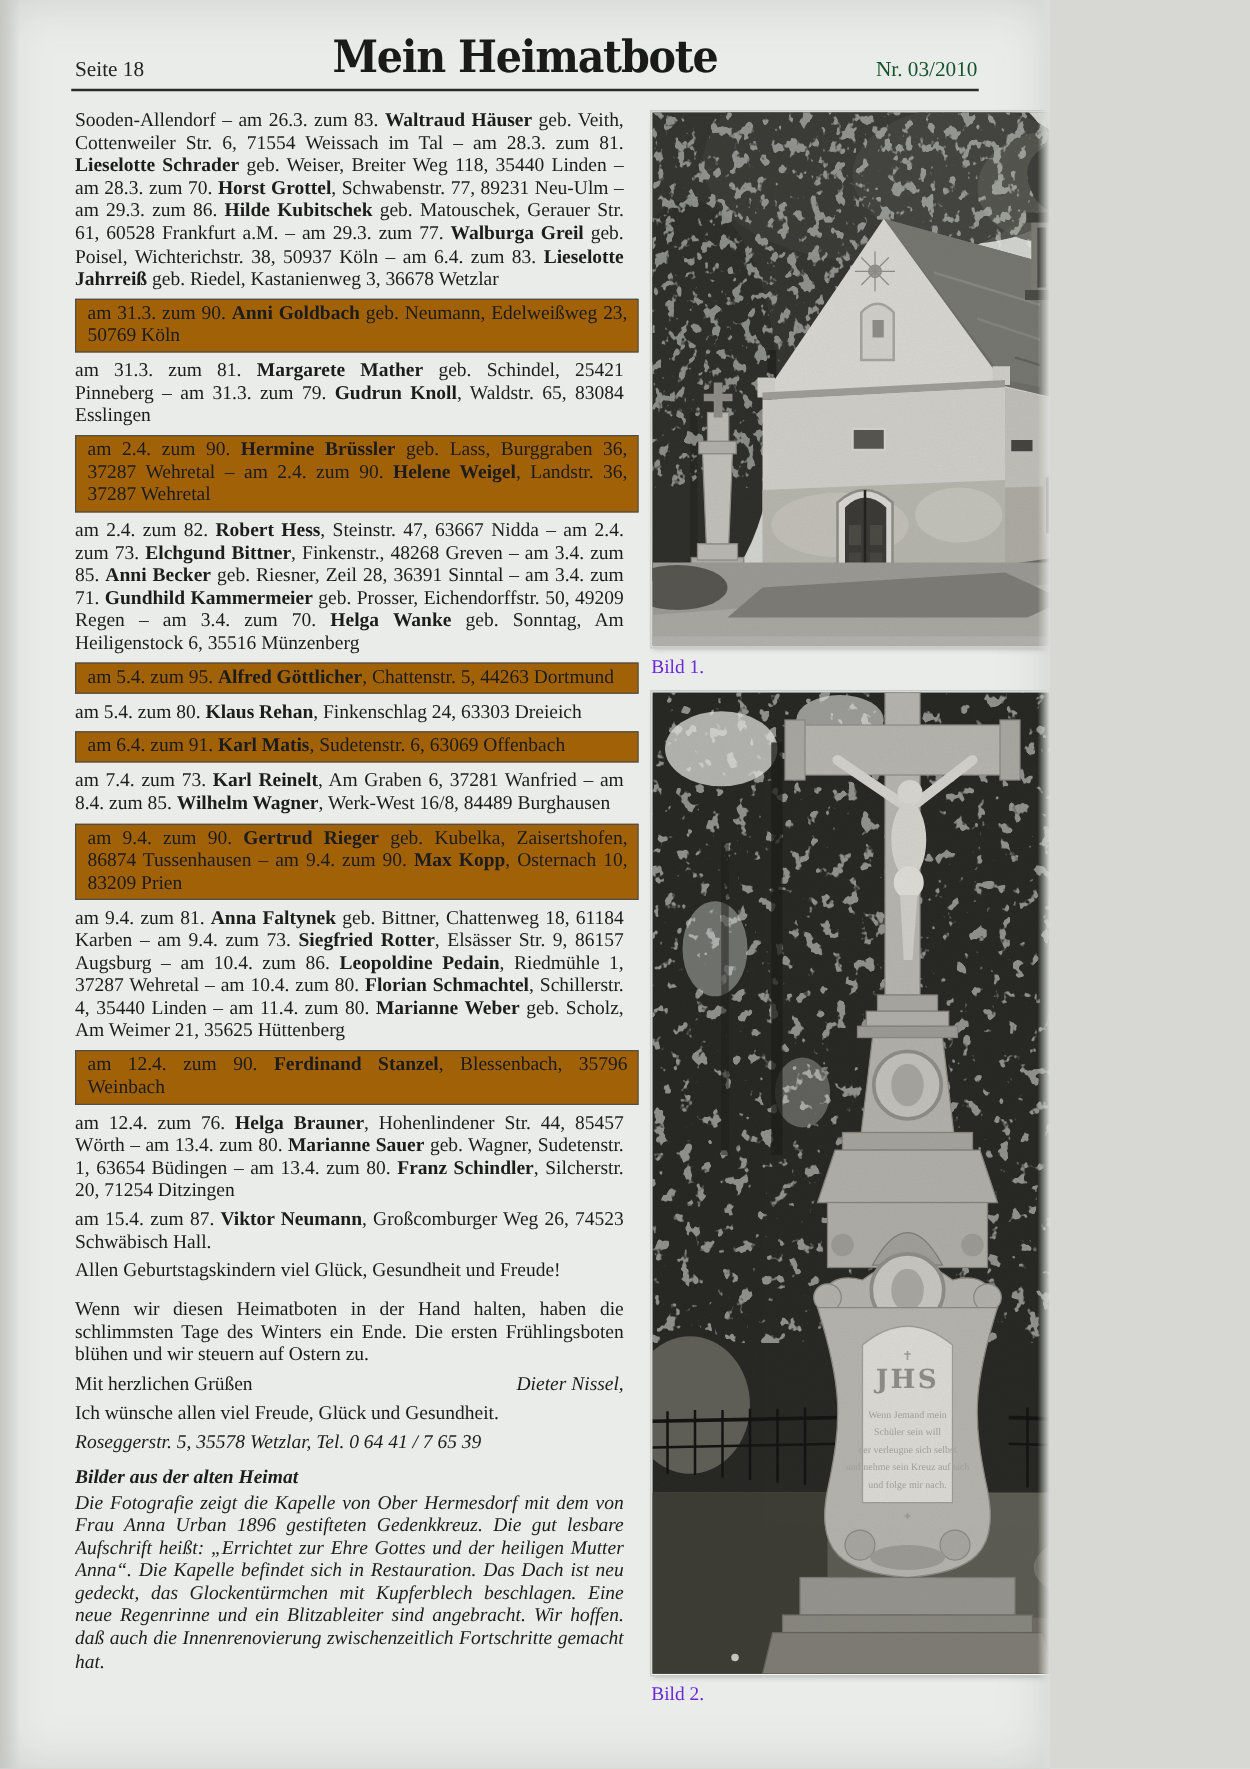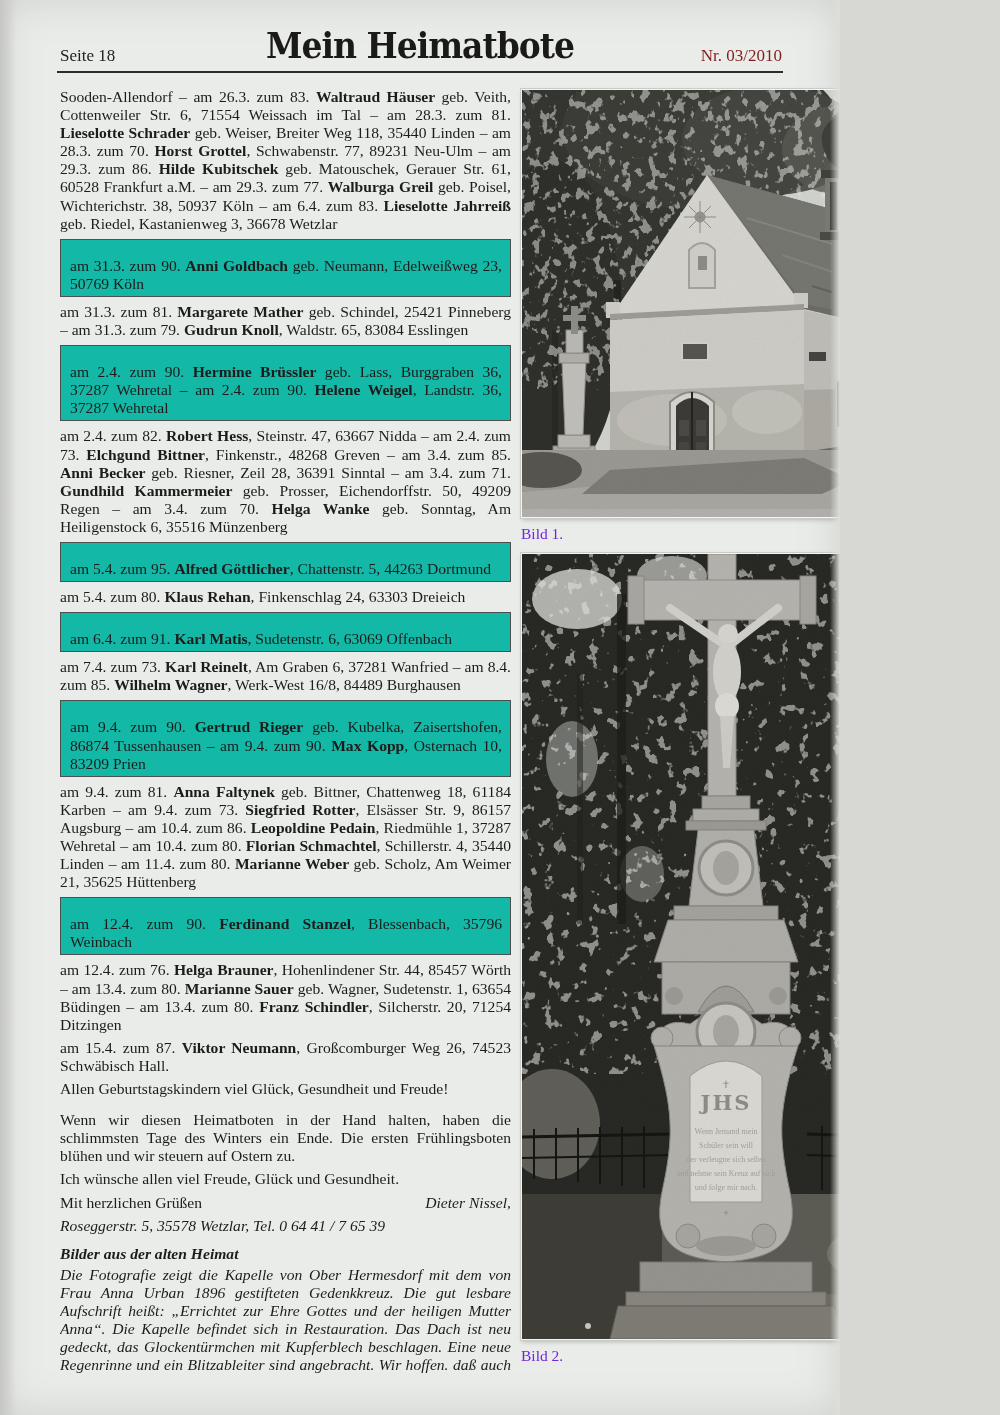--- a/index.html
+++ b/index.html
@@ -7,32 +7,32 @@
   .page{position:relative;width:840px;height:1415px;background:#eaece9;overflow:hidden;
         box-shadow:inset 0 0 40px rgba(120,125,120,.25);}
   .page::before{content:"";position:absolute;left:0;top:0;bottom:0;width:16px;
         background:linear-gradient(to right,#c6c7c3,rgba(234,236,233,0));}
   .page::after{content:"";position:absolute;right:0;top:0;bottom:0;width:10px;
         background:linear-gradient(to left,#dcdeda,rgba(234,236,233,0));}
 
   
   .hdr{position:absolute;left:0;top:0;width:100%;height:78px;}
   .hdr .pg{position:absolute;left:60px;top:46px;font-size:17px;color:#222;}
-  .hdr .issue{position:absolute;right:58px;top:46px;font-size:17px;color:#7f1d1d;}
+  .hdr .issue{position:absolute;right:58px;top:46px;font-size:17px;color:#14532d;}
   .hdr .masthead{position:absolute;left:0;top:26px;width:100%;text-align:center;
       font-family:"DejaVu Serif",serif;font-weight:bold;font-size:33px;color:#1a1a18;
       letter-spacing:-1px;transform:scaleY(1.08);}
   .hdr .rule{position:absolute;left:57px;right:57px;top:71px;height:2px;background:#2b2b29;}
 
   
   .leftcol{position:absolute;left:60px;top:88px;width:451px;height:1290px;
       font-size:15.6px;line-height:18.1px;color:#1c1c1c;text-align:justify;overflow:hidden;}
-  .blk{margin:0 0 5px 0;}
+  .blk{margin:0 12px 5px 0;}
   .blk b{font-weight:bold;}
-  .box{border:1px solid #4e4e4e;background:#14b8a6;padding:17px 8px 3px 9px;margin:6px 0;}
+  .box{border:1px solid #4e4e4e;background:#a16207;padding:2px 8px 3px 9px;margin:6px 0;}
   .gap{margin-top:13px;}
   .split{display:flex;justify-content:space-between;}
   .split .sig{font-style:italic;}
   .v-italic{font-style:italic;}
   .v-right-italic{font-style:italic;}
   .v-heading{font-style:italic;font-weight:bold;margin:10px 0 3px 0;}
 
   
   .fig{position:absolute;left:521px;width:440px;}
   .photo{display:block;width:440px;border:1px solid #f4f5f2;
@@ -61,25 +61,25 @@
       <div class="blk"><span>am 5.4. zum 80. </span><b>Klaus Rehan</b><span>, Finkenschlag 24, 63303 Dreieich</span></div>
       <div class="blk box"><span>am 6.4. zum 91. </span><b>Karl Matis</b><span>, Sudetenstr. 6, 63069 Offenbach</span></div>
       <div class="blk"><span>am 7.4. zum 73. </span><b>Karl Reinelt</b><span>, Am Graben 6, 37281 Wanfried – am 8.4. zum 85. </span><b>Wilhelm Wagner</b><span>, Werk-West 16/8, 84489 Burghausen</span></div>
       <div class="blk box"><span>am 9.4. zum 90. </span><b>Gertrud Rieger</b><span> geb. Kubelka, Zaisertshofen, 86874 Tussenhausen – am 9.4. zum 90. </span><b>Max Kopp</b><span>, Osternach 10, 83209 Prien</span></div>
       <div class="blk"><span>am 9.4. zum 81. </span><b>Anna Faltynek</b><span> geb. Bittner, Chattenweg 18, 61184 Karben – am 9.4. zum 73. </span><b>Siegfried Rotter</b><span>, Elsässer Str. 9, 86157 Augsburg – am 10.4. zum 86. </span><b>Leopoldine Pedain</b><span>, Riedmühle 1, 37287 Wehretal – am 10.4. zum 80. </span><b>Florian Schmachtel</b><span>, Schillerstr. 4, 35440 Linden – am 11.4. zum 80. </span><b>Marianne Weber</b><span> geb. Scholz, Am Weimer 21, 35625 Hüttenberg</span></div>
       <div class="blk box"><span>am 12.4. zum 90. </span><b>Ferdinand Stanzel</b><span>, Blessenbach, 35796 Weinbach</span></div>
       <div class="blk"><span>am 12.4. zum 76. </span><b>Helga Brauner</b><span>, Hohenlindener Str. 44, 85457 Wörth – am 13.4. zum 80. </span><b>Marianne Sauer</b><span> geb. Wagner, Sudetenstr. 1, 63654 Büdingen – am 13.4. zum 80. </span><b>Franz Schindler</b><span>, Silcherstr. 20, 71254 Ditzingen</span></div>
       <div class="blk"><span>am 15.4. zum 87. </span><b>Viktor Neumann</b><span>, Großcomburger Weg 26, 74523 Schwäbisch Hall.</span></div>
       <div class="blk"><span>Allen Geburtstagskindern viel Glück, Gesundheit und Freude!</span></div>
       <div class="blk gap"><span>Wenn wir diesen Heimatboten in der Hand halten, haben die schlimmsten Tage des Winters ein Ende. Die ersten Frühlingsboten blühen und wir steuern auf Ostern zu.</span></div>
-      <div class="blk"><span>Ich wünsche allen viel Freude, Glück und Gesundheit.</span></div>
       <div class="blk split">
         <span>Mit herzlichen Grüßen</span>
         <span class="sig">Dieter Nissel,</span>
       </div>
+      <div class="blk"><span>Ich wünsche allen viel Freude, Glück und Gesundheit.</span></div>
       <div class="blk v-right-italic"><span>Roseggerstr. 5, 35578 Wetzlar, Tel. 0 64 41 / 7 65 39</span></div>
       <div class="blk v-heading"><span>Bilder aus der alten Heimat</span></div>
       <div class="blk v-italic"><span>Die Fotografie zeigt die Kapelle von Ober Hermesdorf mit dem von Frau Anna Urban 1896 gestifteten Gedenkkreuz. Die gut lesbare Aufschrift heißt: „Errichtet zur Ehre Gottes und der heiligen Mutter Anna“. Die Kapelle befindet sich in Restauration. Das Dach ist neu gedeckt, das Glockentürmchen mit Kupferblech beschlagen. Eine neue Regenrinne und ein Blitzableiter sind angebracht. Wir hoffen. daß auch die Innenrenovierung zwischenzeitlich Fortschritte gemacht hat.</span></div>
     </div>
 
   <div class="fig" style="top:89px">
     <svg class="photo" width="440" height="427" viewBox="0 0 440 427" xmlns="http://www.w3.org/2000/svg">
       <defs>
         <filter id="dap1" x="0" y="0" width="100%" height="100%">
           <feTurbulence type="fractalNoise" baseFrequency="0.11 0.09" numOctaves="3" seed="7" result="t"></feTurbulence>

